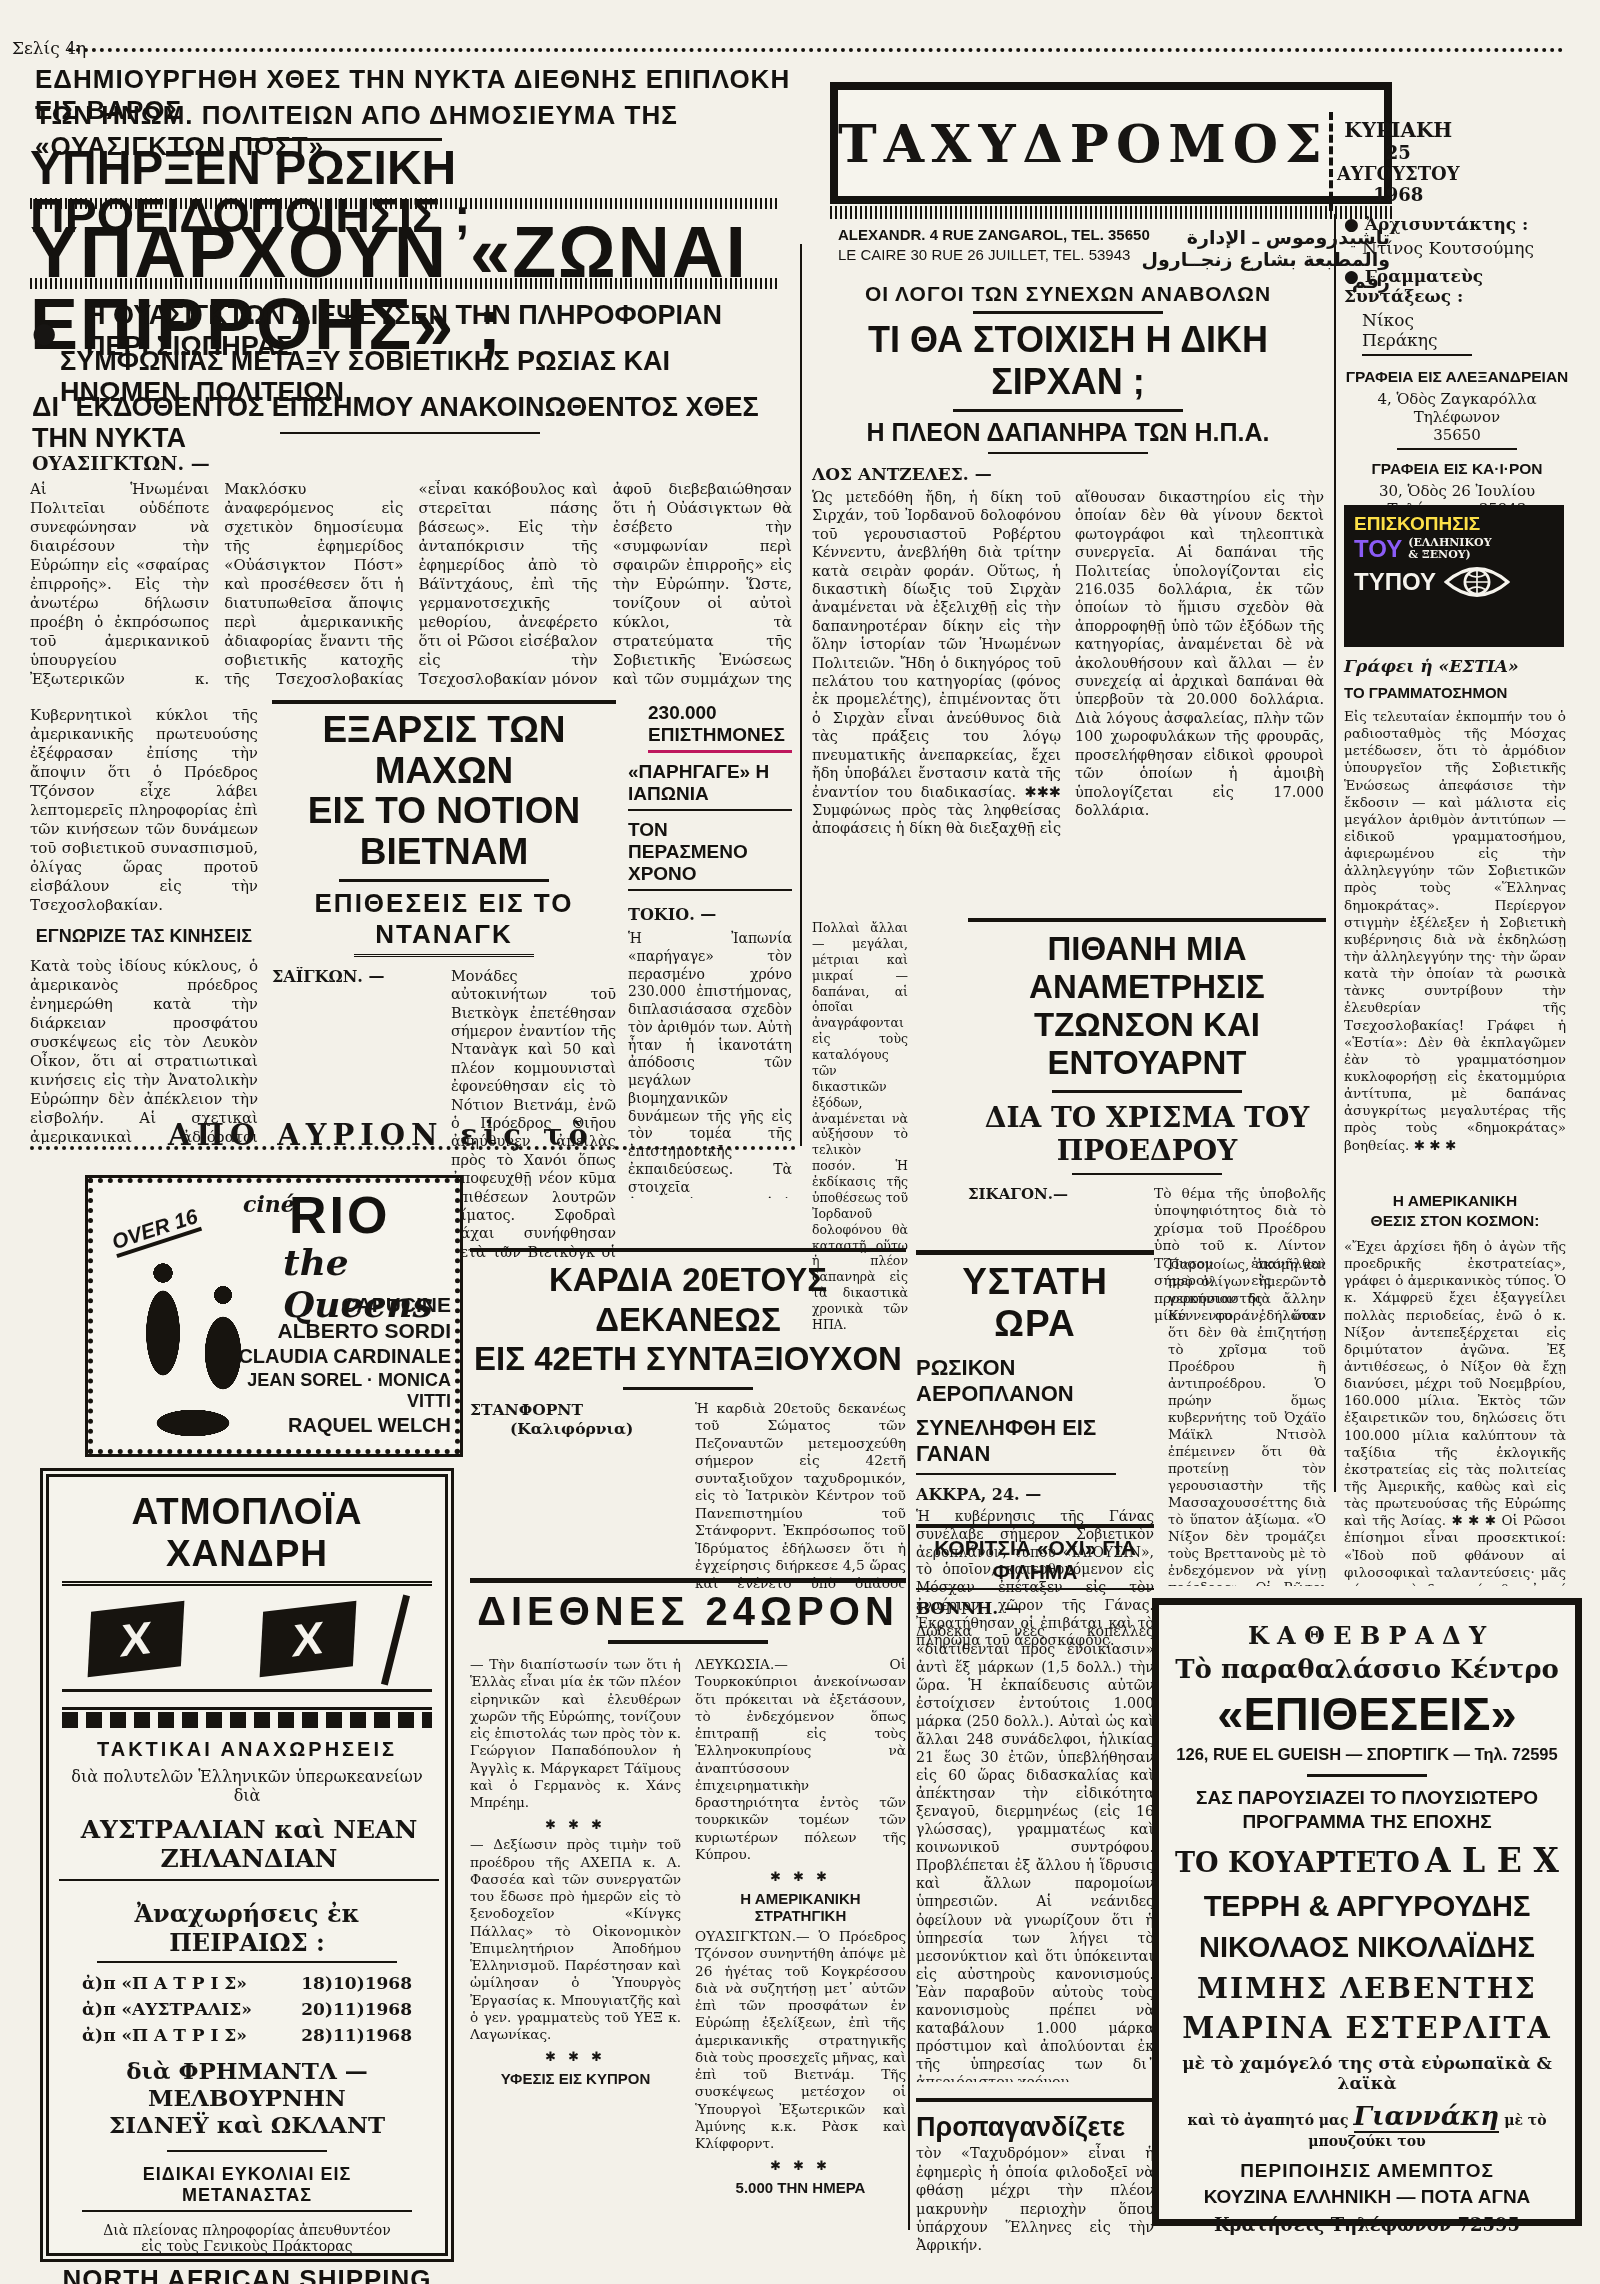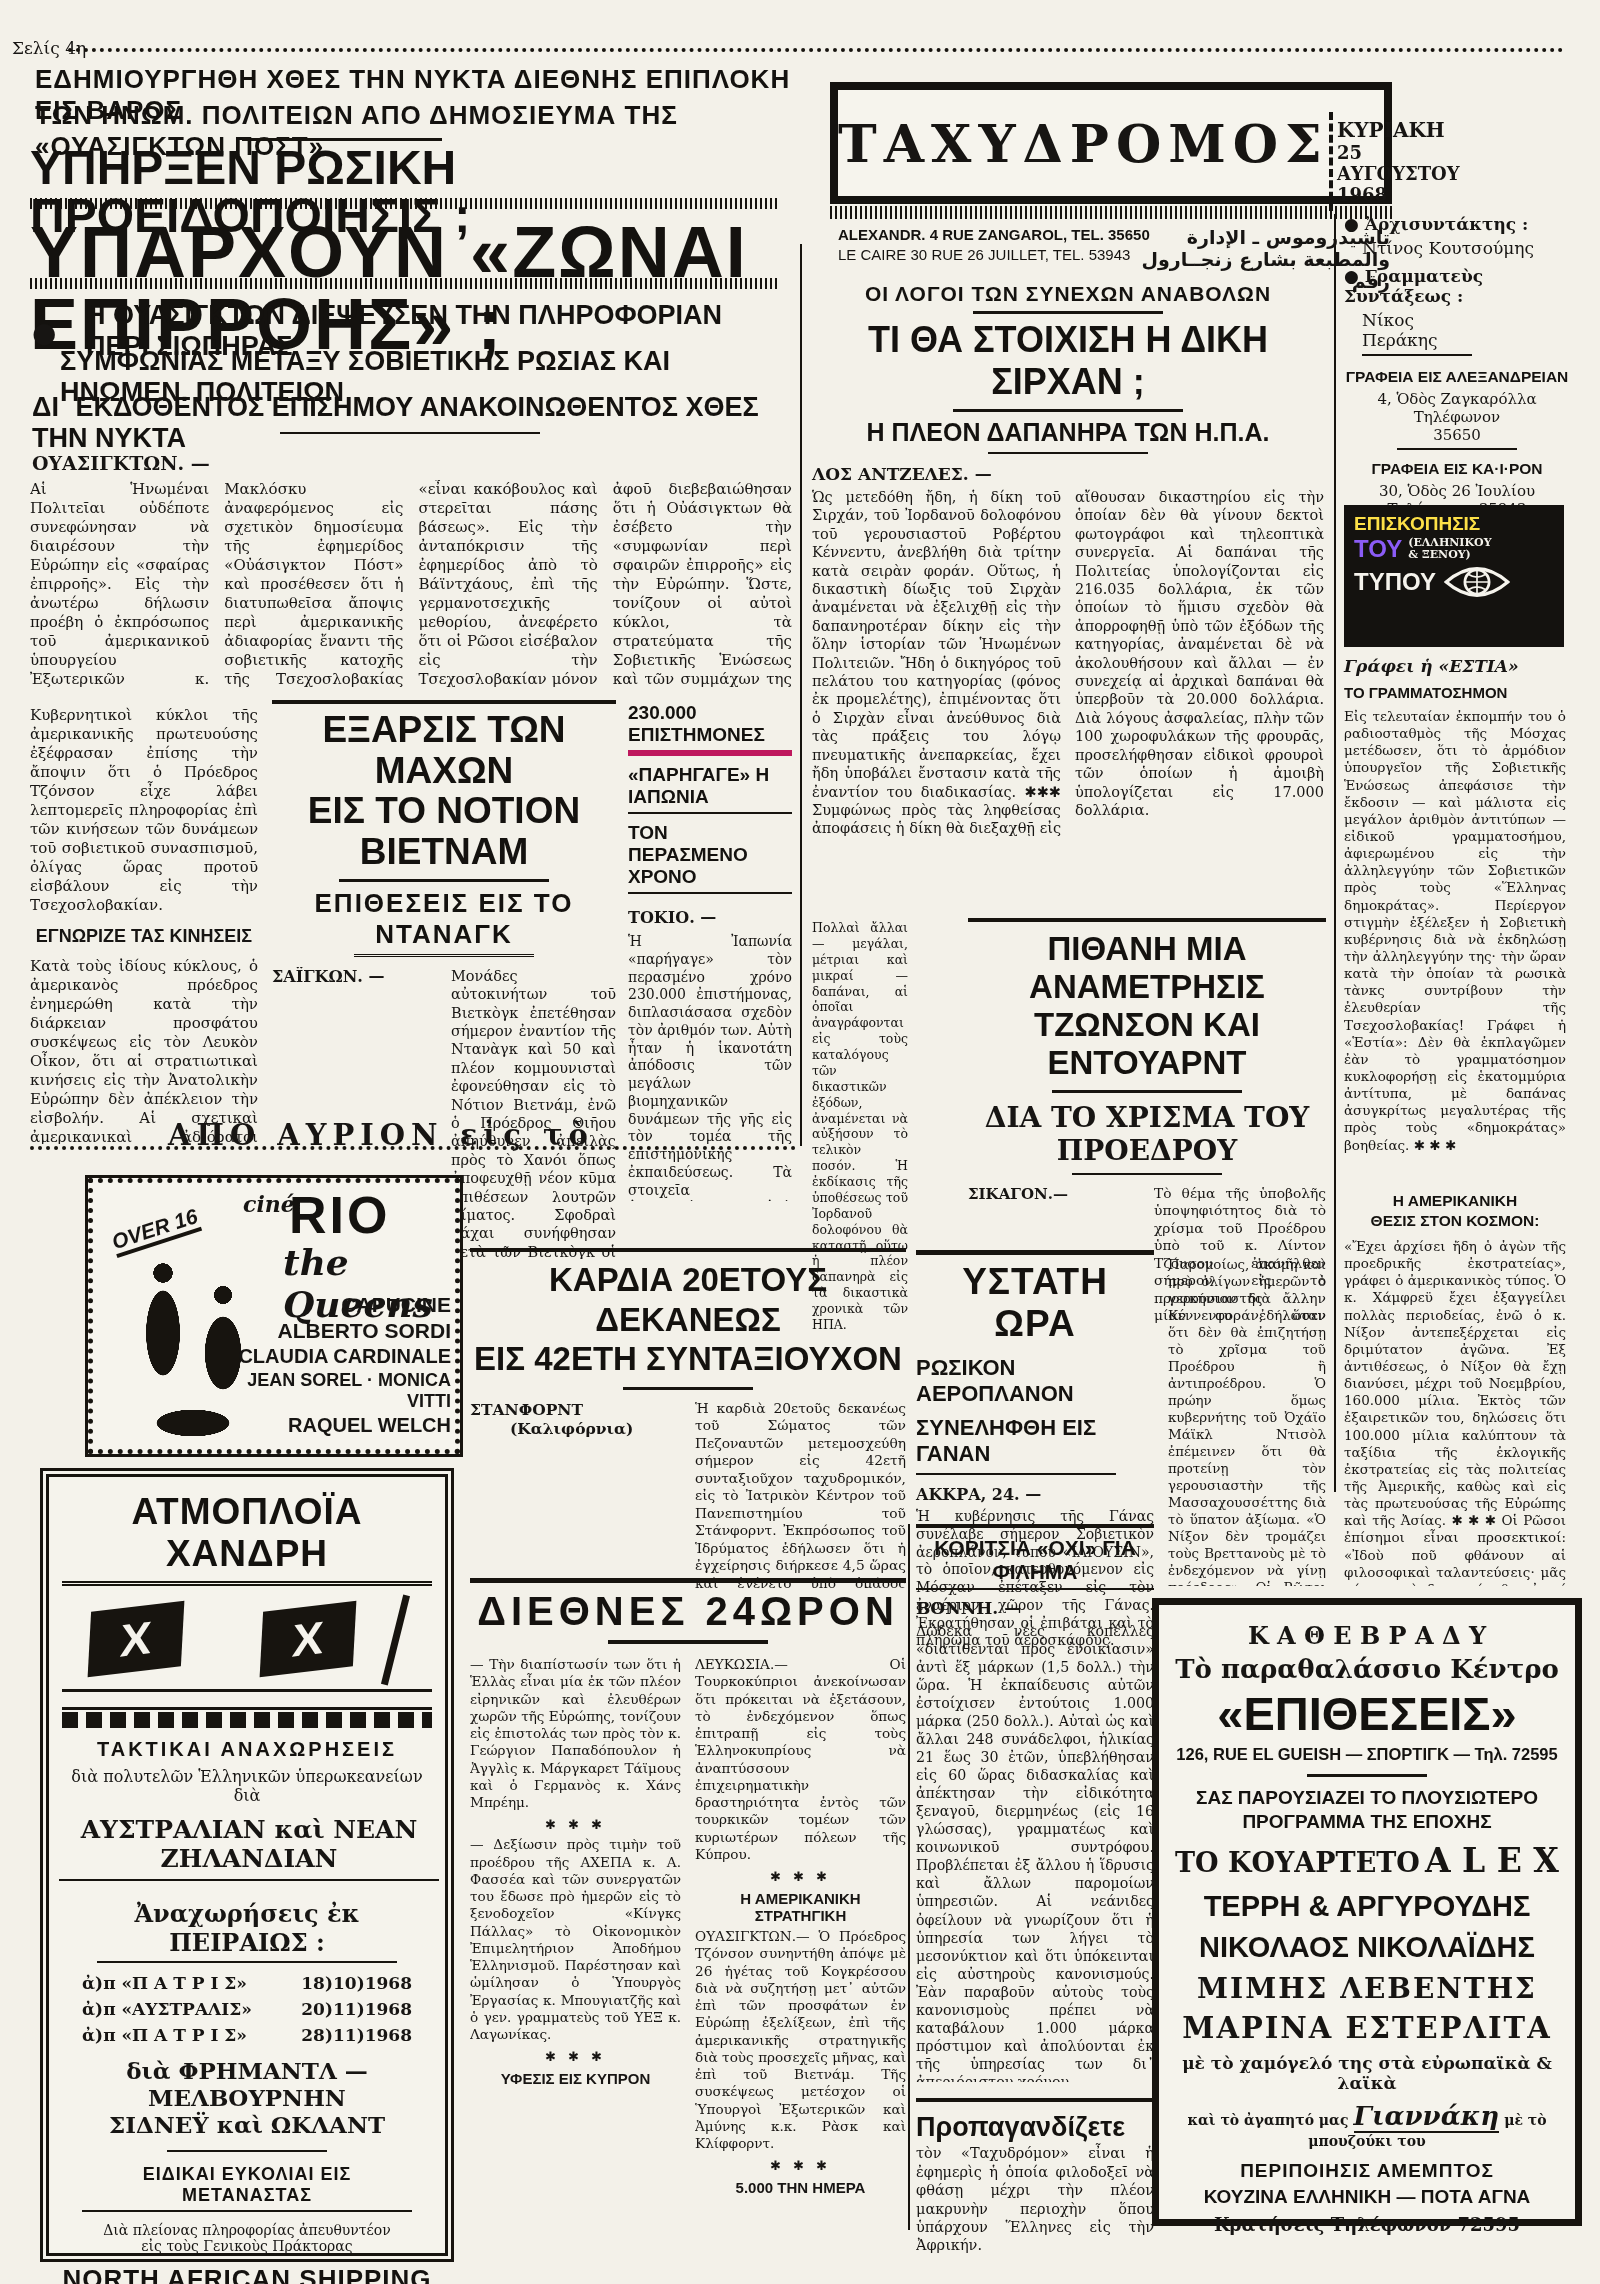--- a/index.html
+++ b/index.html
@@ -73,32 +73,32 @@
   <div class="rule" style="width:210px;height:3px;margin:6px auto;"></div>
   <div class="hl ctr" style="font-size:26px;font-weight:700;letter-spacing:2px;">ΕΠΙΘΕΣΕΙΣ ΕΙΣ ΤΟ ΝΤΑΝΑΓΚ</div>
   <div class="u2" style="width:180px;margin:4px auto 10px;"></div>
   <div class="cols2" style="height:292px;overflow:hidden;">
     <p class="dateline" style="font-size:16px;">ΣΑΪΓΚΩΝ. —</p>
     <p class="body-text" style="font-size:14.5px;">Μονάδες αὐτοκινήτων τοῦ Βιετκὸγκ ἐπετέθησαν σήμερον ἐναντίον τῆς Ντανὰγκ καὶ 50 καὶ πλέον κομμουνισταὶ ἐφονεύθησαν εἰς τὸ Νότιον Βιετνάμ, ἐνῶ ὁ Πρόεδρος Θιῆου ἀπηύθυνεν ἀπειλὰς πρὸς τὸ Χανόι ὅπως ἀποφευχθῇ νέον κῦμα ἐπιθέσεων λουτρῶν αἵματος. Σφοδραὶ μάχαι συνήφθησαν μετὰ τῶν Βιετκὸγκ οἱ ὁποῖοι ἐχρησιμοποίησαν ρουκέττας καὶ ὅλμους διὰ νὰ πλήξουν στόχους κειμένους εἰς καὶ πέριξ τῆς δευτέρας σπουδαιοτέρας πόλεως τοῦ Νοτίου Βιετνάμ. Ἀμερικανοὶ ἀξιωματοῦχοι ἐξέφρασαν φόβους ὅτι αἱ ἐπιθέσεις αὗται ἀποτελοῦν προανάκρουσμα γενικωτέρας ἐπιθέσεως τῶν κομμουνιστικῶν μονάδων κατὰ τῶν ἀστικῶν κέντρων, ἀναλόγου πρὸς τὴν ἐπίθεσιν τὸν παρελθόντα Ἰανουάριον — Φεβρουάριον, ἡ ὁποία ἐξαπελύθη τότε ἐπὶ τῷ σεληνιακῷ ἔτει (Τέτ).</p>
   </div>
 </div>
 
 <div class="abs" style="left:628px;top:702px;width:164px;">
-  <div class="hl" style="font-size:19px;border-bottom:6px solid #be185d;padding-bottom:4px;margin-bottom:8px;">230.000 ΕΠΙΣΤΗΜΟΝΕΣ</div>
+  <div class="hl" style="font-size:19px;border-bottom:3px solid #be185d;padding-bottom:4px;margin-bottom:8px;margin-left:20px;">230.000 ΕΠΙΣΤΗΜΟΝΕΣ</div>
   <div class="hl" style="font-size:19px;border-bottom:2px solid #17140f;padding-bottom:4px;margin-bottom:8px;">«ΠΑΡΗΓΑΓΕ» Η ΙΑΠΩΝΙΑ</div>
   <div class="hl" style="font-size:19px;border-bottom:2px solid #17140f;padding-bottom:4px;margin-bottom:14px;">ΤΟΝ ΠΕΡΑΣΜΕΝΟ ΧΡΟΝΟ</div>
   <p class="dateline" style="font-size:16px;">ΤΟΚΙΟ. —</p>
   <div class="body-text" style="font-size:14px;height:268px;">Ἡ Ἰαπωνία «παρήγαγε» τὸν περασμένο χρόνο 230.000 ἐπιστήμονας, διπλασιάσασα σχεδὸν τὸν ἀριθμόν των. Αὐτὴ ἦταν ἡ ἱκανοτάτη ἀπόδοσις τῶν μεγάλων βιομηχανικῶν δυνάμεων τῆς γῆς εἰς τὸν τομέα τῆς ἐπιστημονικῆς ἐκπαιδεύσεως. Τὰ στοιχεῖα ἀνεκοινώθησαν ὑπὸ τοῦ ὑπουργείου Παιδείας μὲ τὴν πρώτην λειτουργίαν 34 πανεπιστημίων καὶ 185 ἰδιωτικῶν ἐπιστημονικῶν σχολῶν. Ἀπὸ τοὺς νέους ποὺ ζοῦν σὲ ἀστικὲς περιοχὲς τελειώνουν τὶς γυμνασιακὲς σπουδές τους. Ἀπὸ αὐτοὺς τὸ 20 ο)ο συνεχίζει σπουδὲς εἰς ἀνώτατες σχολές.</div>
 </div>
 
 <div class="abs dotted" style="left:30px;top:1146px;width:766px;"></div>
 
 <div class="abs" style="left:830px;top:82px;width:562px;height:122px;border:8px solid #14120f;background:#f6f4ed;box-sizing:border-box;display:flex;align-items:center;">
   <div class="serifhl" style="flex:1;text-align:center;font-size:52px;font-weight:900;letter-spacing:7px;">ΤΑΧΥΔΡΟΜΟΣ</div>
-  <div style="width:170px;border-left:4px dashed #14120f;text-align:left;padding:6px 4px;margin-top:36px;">
+  <div style="width:170px;border-left:4px dashed #14120f;text-align:center;padding:6px 4px;margin-top:36px;">
     <div class="serifhl" style="font-size:20px;">ΚΥΡΙΑΚΗ</div>
     <div class="serifhl" style="font-size:18px;">25 ΑΥΓΟΥΣΤΟΥ 1968</div>
   </div>
 </div>
 <div class="abs hatch" style="left:830px;top:206px;width:562px;height:13px;"></div>
 <div class="abs hl" style="left:838px;top:226px;font-size:15px;font-weight:700;">ALEXANDR. 4 RUE ZANGAROL, TEL. 35650</div>
 <div class="abs hl" style="left:838px;top:246px;font-size:15px;font-weight:400;">LE CAIRE 30 RUE 26 JUILLET, TEL. 53943</div>
 <div class="abs" style="left:1140px;top:226px;width:250px;font-size:19px;text-align:right;direction:rtl;font-family:'DejaVu Sans',sans-serif;font-weight:700;">تاشيدروموس ـ الإدارة والمطبعة بشارع زنجــارول رقم</div>
 
 <div class="abs" style="left:812px;top:282px;width:512px;">

